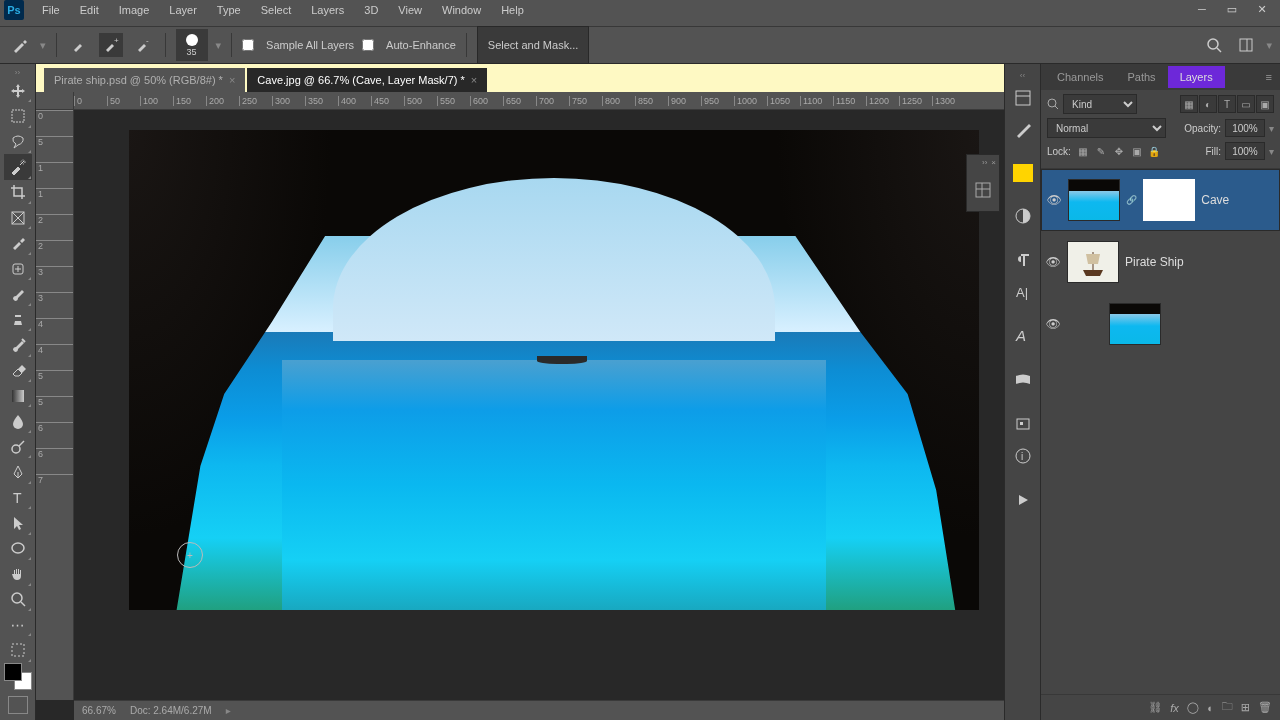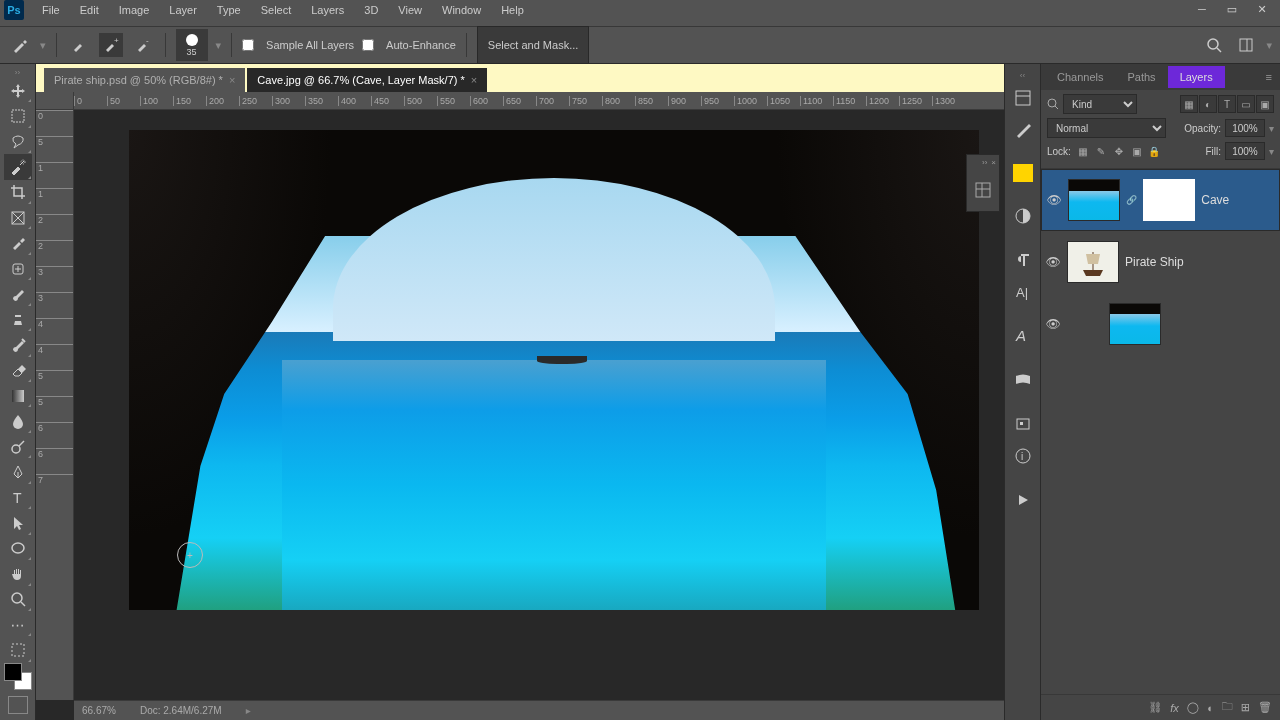--- a/index.html
+++ b/index.html
@@ -43,21 +43,21 @@
 .cave-left{position:absolute;top:0;left:0;width:28%;height:100%;background:radial-gradient(ellipse at left top,#1a1614 0%,#0a0806 60%);clip-path:polygon(0 0,100% 0,85% 20%,60% 40%,40% 55%,30% 70%,25% 85%,20% 100%,0 100%)}
 .cave-right{position:absolute;top:0;right:0;width:28%;height:100%;background:radial-gradient(ellipse at right top,#1a1614 0%,#0a0806 60%);clip-path:polygon(0 0,100% 0,100% 100%,90% 100%,82% 75%,70% 55%,50% 42%,20% 20%)}
 .cave-top{position:absolute;top:0;left:0;width:100%;height:22%;background:#0a0806}
 .arch{position:absolute;top:10%;left:24%;width:52%;height:34%;background:linear-gradient(to bottom,#a8d8f0 0%,#d0e8f8 100%);border-radius:50% 50% 0 0 / 80% 80% 0 0}
 .sea{position:absolute;bottom:0;left:18%;width:64%;height:52%;background:linear-gradient(to bottom,#4aa0d0 0%,#0d9de8 20%,#0ab8f0 50%,#15d0f5 80%,#18a8c0 100%)}
 .boat{position:absolute;top:47%;left:48%;width:50px;height:8px;background:#2a2a2a;border-radius:0 0 40% 40%}
 .cursor-ring{position:absolute;bottom:42px;left:48px;width:26px;height:26px;border:1px solid #bbb;border-radius:50%;display:flex;align-items:center;justify-content:center;color:#bbb;font-size:10px}
 .props-panel{position:absolute;top:44px;right:4px;width:34px;background:#454545;border:1px solid #2a2a2a}
 .props-head{height:14px;display:flex;align-items:center;justify-content:flex-end;padding:0 3px;font-size:8px;color:#999;gap:4px}
 .props-body{height:42px;display:flex;align-items:center;justify-content:center}
-.statusbar{position:absolute;bottom:0;left:38px;right:0;height:20px;background:#535353;border-top:1px solid #3a3a3a;display:flex;align-items:center;padding:0 8px;font-size:10px;color:#aaa;gap:24px}
+.statusbar{position:absolute;bottom:0;left:38px;right:0;height:20px;background:#535353;border-top:1px solid #3a3a3a;display:flex;align-items:center;padding:0 8px;font-size:10px;color:#aaa;gap:14px}
 .rightcol{width:36px;background:#454545;border-left:1px solid #2a2a2a;display:flex;flex-direction:column;align-items:center;padding-top:6px;gap:4px}
 .rbtn{width:28px;height:28px;display:flex;align-items:center;justify-content:center;cursor:pointer;color:#ccc}
 .yellow-sw{width:20px;height:18px;background:#ffd400;margin:4px 0}
 .rspacer{height:8px}
 .panels{width:240px;background:#454545;border-left:1px solid #2a2a2a;display:flex;flex-direction:column}
 .panel-tabs{height:26px;display:flex;align-items:center;background:#3a3a3a;padding-left:4px}
 .ptab{padding:5px 12px;font-size:11px;color:#999;cursor:pointer}
 .ptab.active{background:#6d28d9;color:#ddd}
 .panel-menu{margin-left:auto;padding:4px 8px;color:#999}
 .panel-opts{padding:4px 6px;border-bottom:1px solid #383838}

